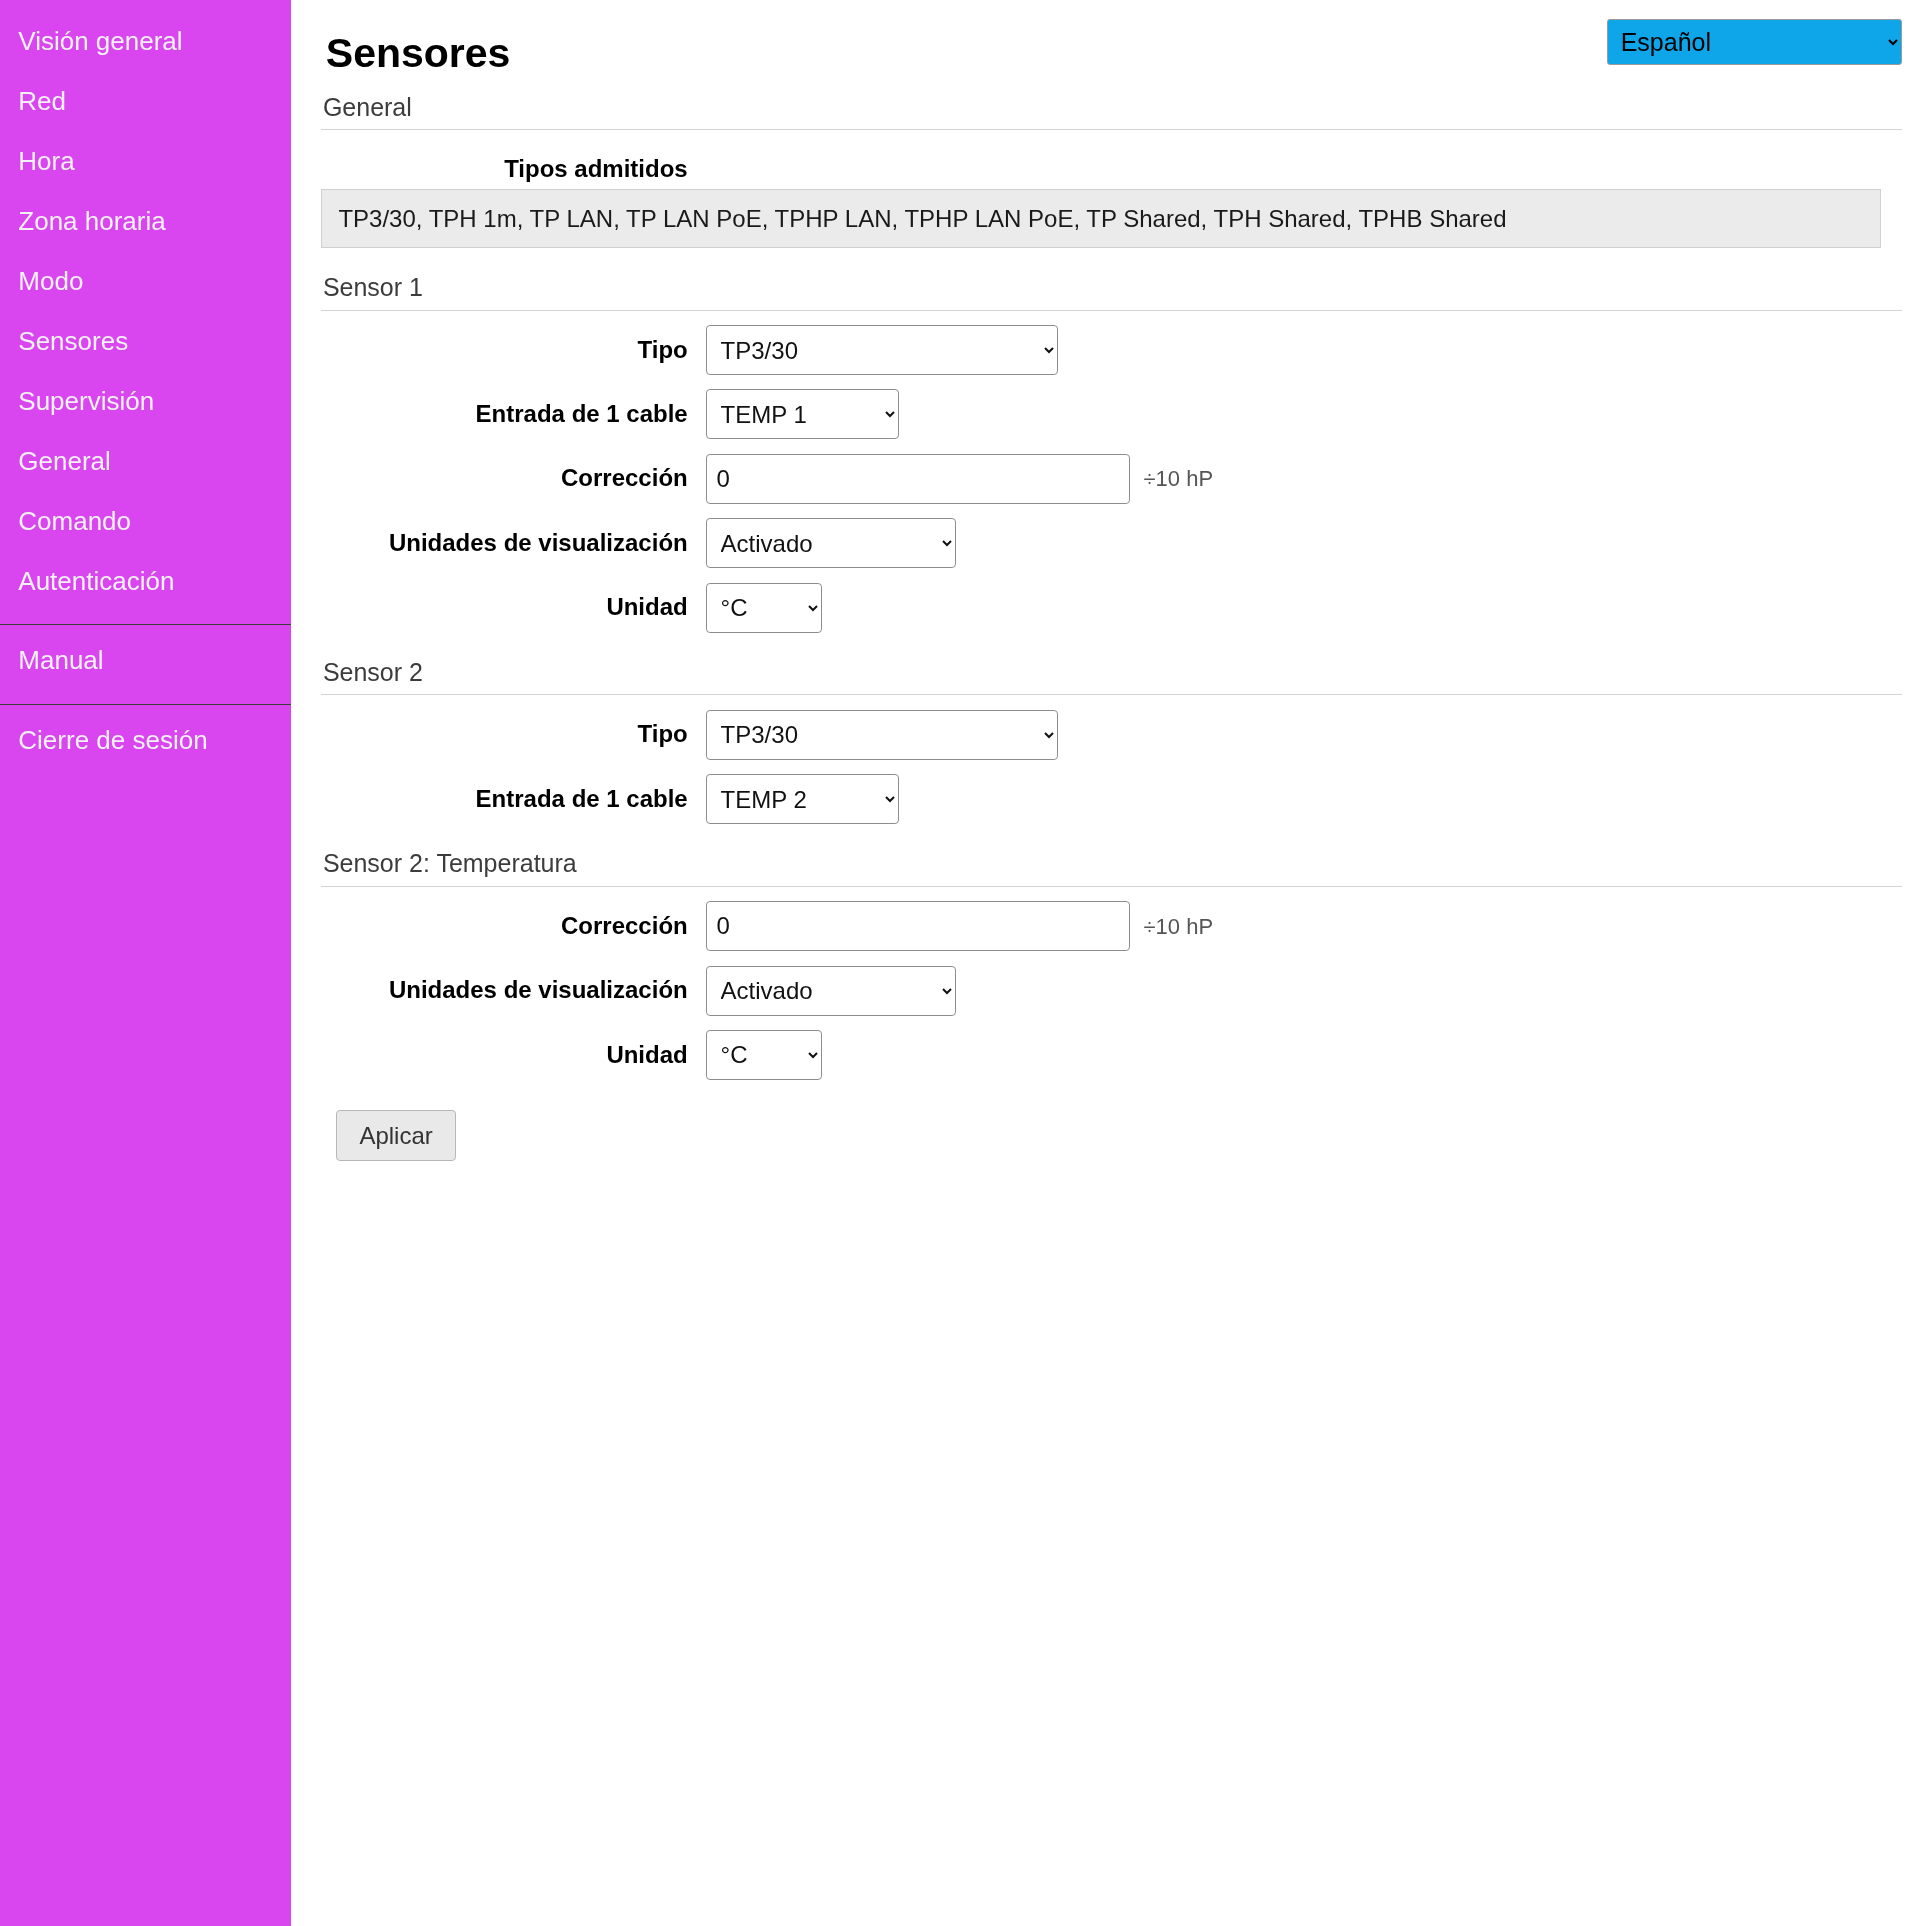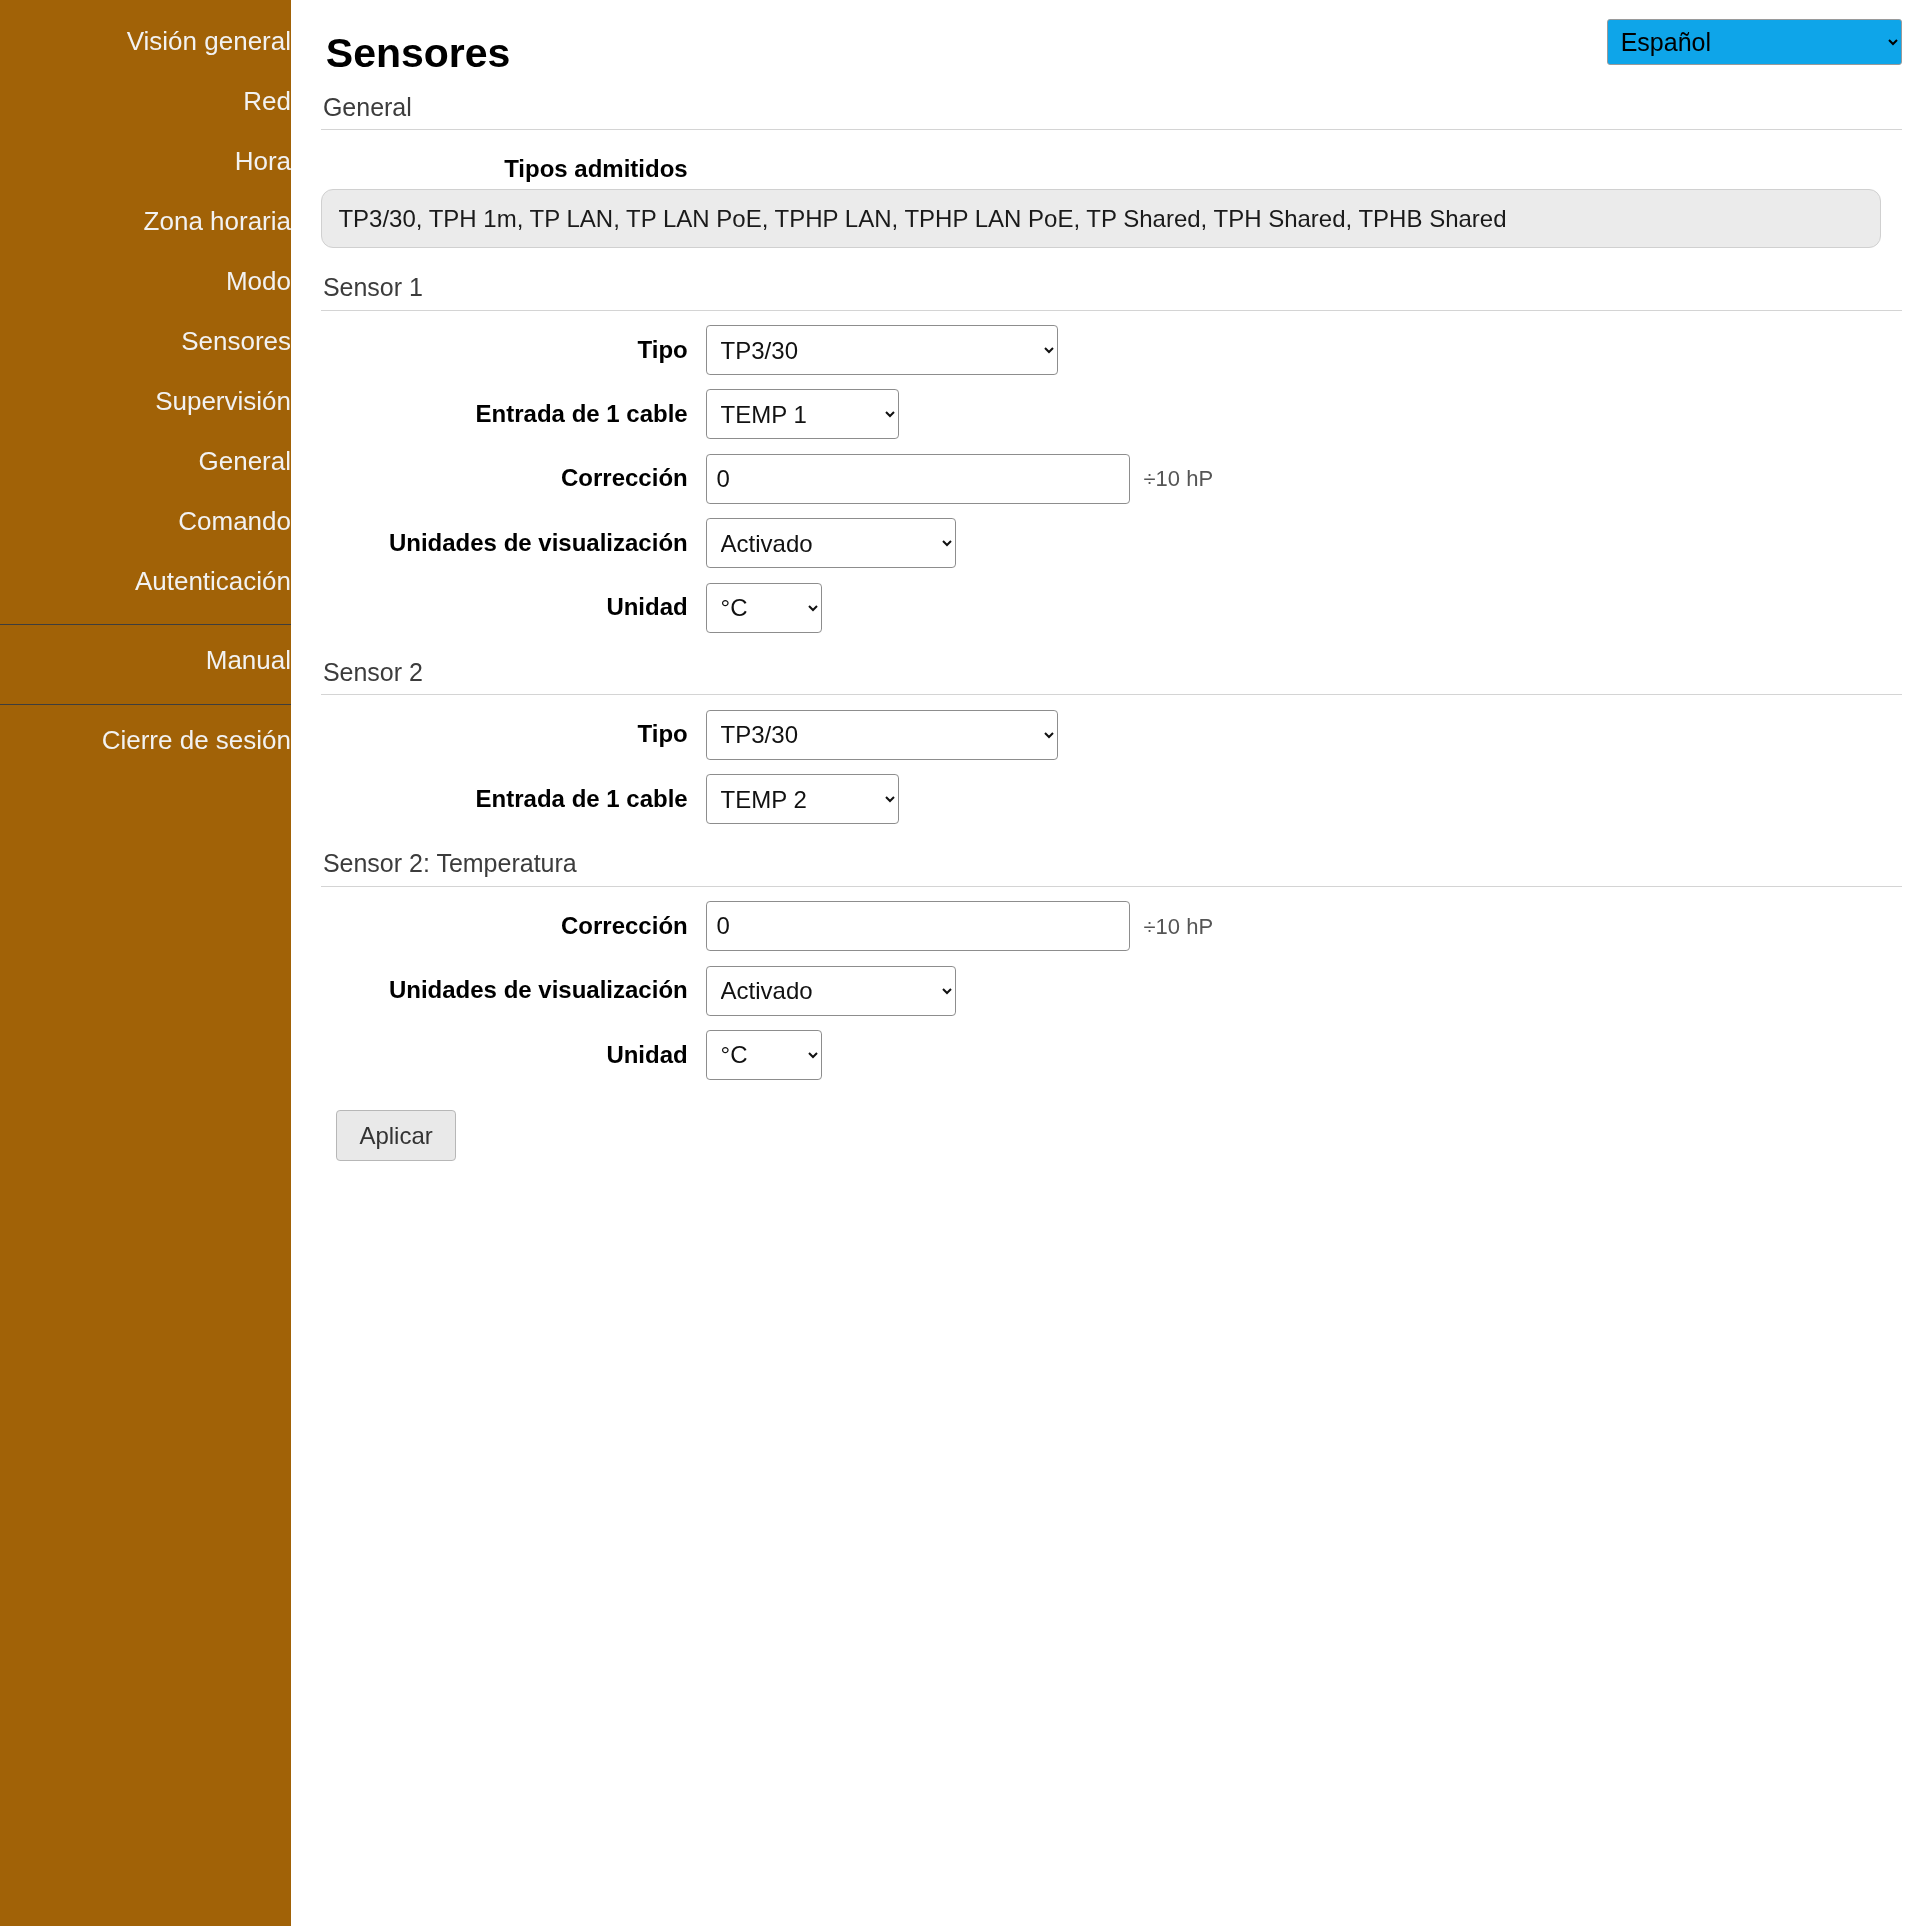--- a/index.html
+++ b/index.html
@@ -14,24 +14,23 @@
   .page {
     display: flex;
     width: 1926px;
     min-height: 1926px;
   }
 
   
   .sidebar {
     width: 291px;
     flex: 0 0 291px;
-    background: #a16207;
+    background: #d946ef;
     color: #ffffff;
     padding-top: 10.6px;
-    text-align: right;
   }
   .nav-item {
     font-size: 26px;
     line-height: 1;
     color: #f2f2f2;
     padding: 17px 0 17px 18.3px;
     white-space: nowrap;
     cursor: pointer;
   }
   .nav-group-sep {
@@ -95,21 +94,21 @@
     font-size: 24px;
     font-weight: bold;
     color: #000;
     padding: 10.6px 18.3px 0 0;
     line-height: 1.18;
   }
 
   .readonly-box {
     background: #ebebeb;
     border: 1px solid #d0d0d0;
-    border-radius: 12px;
+    border-radius: 0;
     font-size: 24px;
     color: #1a1a1a;
     line-height: 1.32;
     padding: 12.5px 16.4px;
     margin-top: 5.8px;
     width: 1560px;
   }
 
   select.ctl, input.ctl, .btn {
     font-family: "Liberation Sans", sans-serif;

